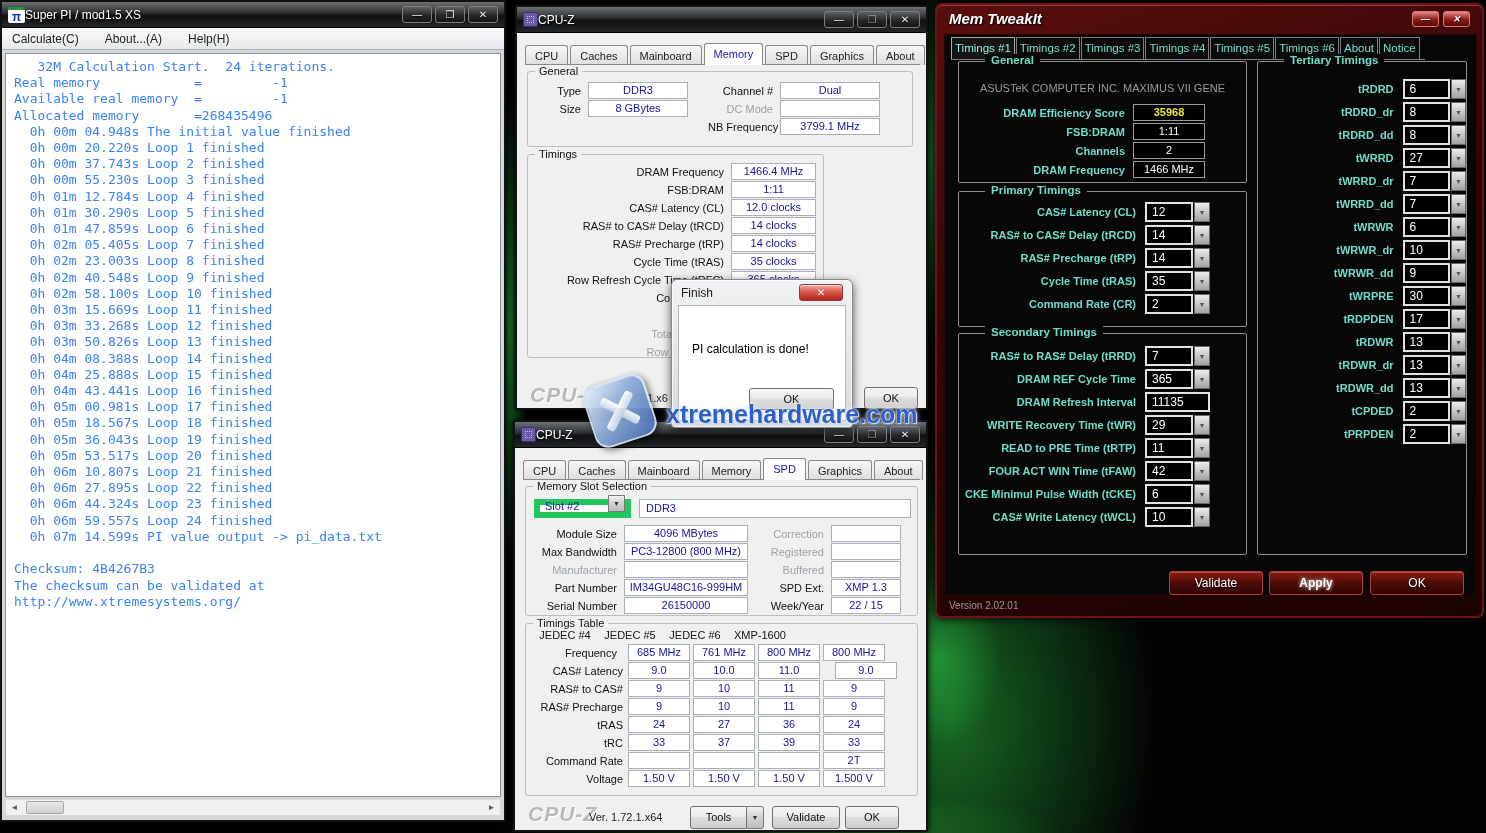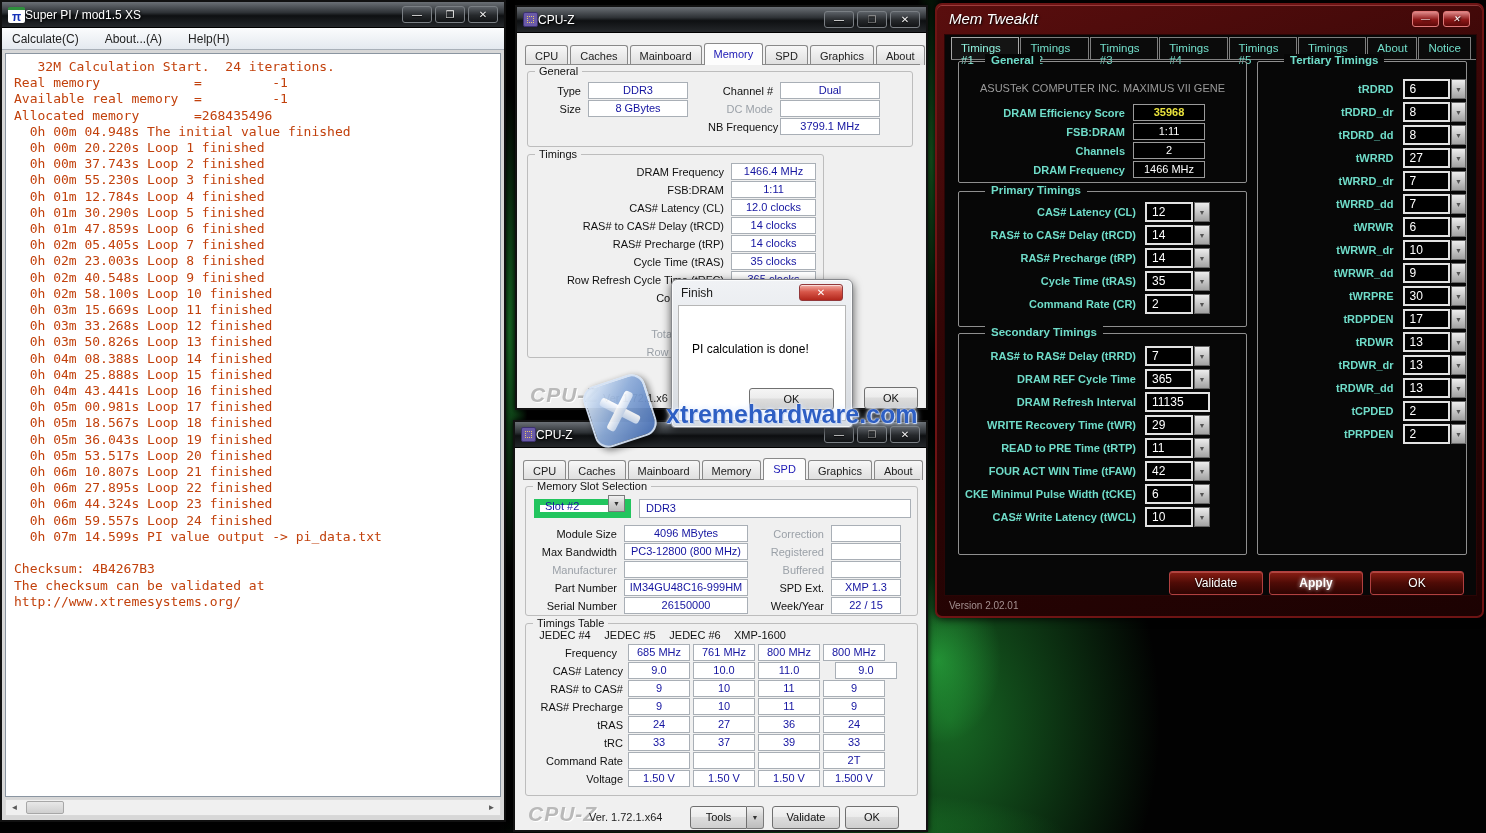--- a/index.html
+++ b/index.html
@@ -22,21 +22,21 @@
   .wbtn{width:30px;height:17px;border:1px solid #7a7f84;border-radius:3px;color:#f2f2f2;font-size:10px;line-height:15px;
     text-align:center;background:linear-gradient(#5c6167,#26292c 55%,#121416);text-shadow:0 1px 1px #000}
   .wbtn.dim{color:#9a9a9a}
   
   .superpi{left:0;top:0;width:506px;height:822px;background:#d7d7d7;border:2px solid #111;z-index:5;box-shadow:0 0 6px #000}
   .sp-icon{width:17px;height:16px;background:#fff;border-radius:2px;color:#1531b8;font-weight:bold;font-size:12px;
     line-height:15px;text-align:center;border-top:3px solid #2e8f3c}
   .sp-menu{height:22px;display:flex;align-items:center;gap:26px;padding:0 10px;font-size:12px;color:#222;
     background:linear-gradient(#fbfcfd,#e4e9ef);border-bottom:1px solid #a9b0b8}
   .sp-client{position:absolute;left:3px;right:3px;top:51px;bottom:23px;background:#fff;border:1px solid #8a95a1;overflow:hidden}
-  .sp-client pre{font-family:"DejaVu Sans Mono",monospace;font-size:13px;line-height:16.2px;color:#c2410c;padding:5px 0 0 8px}
+  .sp-client pre{font-family:"DejaVu Sans Mono",monospace;font-size:13px;line-height:16.2px;color:#3b82f6;padding:5px 0 0 8px}
   .sp-hscroll{position:absolute;left:3px;right:3px;bottom:4px;height:17px;background:#f0f0f0;border:1px solid #d9d9d9;display:flex;align-items:center}
   .sp-arrow{width:17px;text-align:center;color:#5a5a5a;font-size:8px}
   .sp-arrow.right{margin-left:auto}
   .sp-thumb{position:absolute;left:20px;top:1px;bottom:1px;width:38px;background:linear-gradient(#e8e8e8,#cfcfcf);border:1px solid #a7a7a7;border-radius:2px}
   
   .cz{background:#f0f0f0;border:2px solid #121212;box-shadow:0 0 6px #000}
   .cz1{left:515px;top:5px;width:413px;height:405px;z-index:10}
   .cz2{left:513px;top:420px;width:415px;height:412px;z-index:20}
   .cz-icon{width:15px;height:15px;background:#6a5aa8;border:1px solid #3c3170;border-radius:2px;position:relative}
   .cz-icon:before{content:"";position:absolute;inset:3px;border:1px dotted #e8c86a}
@@ -71,27 +71,27 @@
   .wm-text{position:absolute;left:666px;top:400px;z-index:40;font-weight:bold;font-size:25px;letter-spacing:0;color:#2e5fc4;
     text-shadow:0 0 1px #fff,0 0 3px #fff,0 0 6px #cfe0ff,1px 1px 0 #9db8e8}
   .wm-logo{position:absolute;left:588px;top:379px;width:64px;height:64px;z-index:39;transform:rotate(-18deg);border-radius:14px;
     background:linear-gradient(135deg,#eaf3fc,#8dacd9 45%,#4a72b8);border:2px solid #d4e2f5;box-shadow:2px 3px 7px rgba(0,0,0,.55);opacity:.95}
   .wm-logo i{position:absolute;left:50%;top:50%;width:72%;height:15%;background:linear-gradient(#fff,#c9d9f0);border-radius:3px}
   .wm-logo i.b1{transform:translate(-50%,-50%) rotate(45deg)}
   .wm-logo i.b2{transform:translate(-50%,-50%) rotate(-45deg)}
   
   .mtk{left:935px;top:3px;width:549px;height:615px;z-index:15;border:2px solid #6e1414;border-radius:7px;
     background:linear-gradient(160deg,#5a0e0e,#300505 45%,#1c0202);box-shadow:inset 0 1px 0 rgba(255,130,130,.4),0 0 10px #000}
-  .mtk-title{height:27px;display:flex;align-items:center;padding:0 12px;color:#fff;font-style:italic;font-weight:normal;font-size:15px;text-shadow:1px 1px 2px #000}
+  .mtk-title{height:27px;display:flex;align-items:center;padding:0 12px;color:#fff;font-style:italic;font-weight:bold;font-size:15px;text-shadow:1px 1px 2px #000}
   .mtk-wbtns{margin-left:auto;display:flex;gap:4px}
   .mtk-wbtn{width:27px;height:16px;border:1px solid #e07878;border-radius:3px;color:#fff;font-size:9px;line-height:14px;text-align:center;
     background:linear-gradient(#e08a8a,#8e1818 55%,#5c0909)}
   .mtk-body{position:absolute;left:7px;top:29px;width:533px;height:562px;background:#070707;border:1px solid #2a0505}
   .mtk-tabs{position:absolute;left:6px;top:2px;display:flex;border-bottom:1px solid #808080;padding-right:4px}
-  .mtk-tab{padding:4px 9px;font-size:11.5px;color:#72dfcb;background:#0b0b0b;border:1px solid #7e7e7e;border-bottom:none;margin-right:1px;height:22px}
+  .mtk-tab{padding:4px 3px;font-size:11.5px;color:#72dfcb;background:#0b0b0b;border:1px solid #7e7e7e;border-bottom:none;margin-right:1px;height:22px}
   .mtk-tab.active{background:#141414;color:#8ff0dd;margin-bottom:-1px;border-color:#a8a8a8}
   .mtk-g{position:absolute;border:1px solid #8f8f8f;border-radius:2px}
   .mtk-g>.gl{position:absolute;top:-8px;left:26px;background:#070707;color:#6fdcc9;font-size:11.5px;font-weight:bold;padding:0 6px;white-space:nowrap}
   .board{position:absolute;left:0;right:0;top:20px;text-align:center;color:#9b9b9b;font-size:11px}
   .mgrows{position:absolute;left:0;right:0}
   .mgr{display:flex;align-items:center;height:17px;margin-bottom:2px}
   .mgl{width:174px;text-align:right;color:#6fdcc9;font-size:11px;font-weight:bold;padding-right:8px;white-space:nowrap}
   .mgv{width:72px;height:17px;background:#000;border:1px solid #9a9a9a;color:#fff;font-size:11px;text-align:center;line-height:15px}
   .mgv.hl{color:#e9e23c;font-weight:bold}
   .mrow{display:flex;align-items:center;height:20px;margin-bottom:3px}

